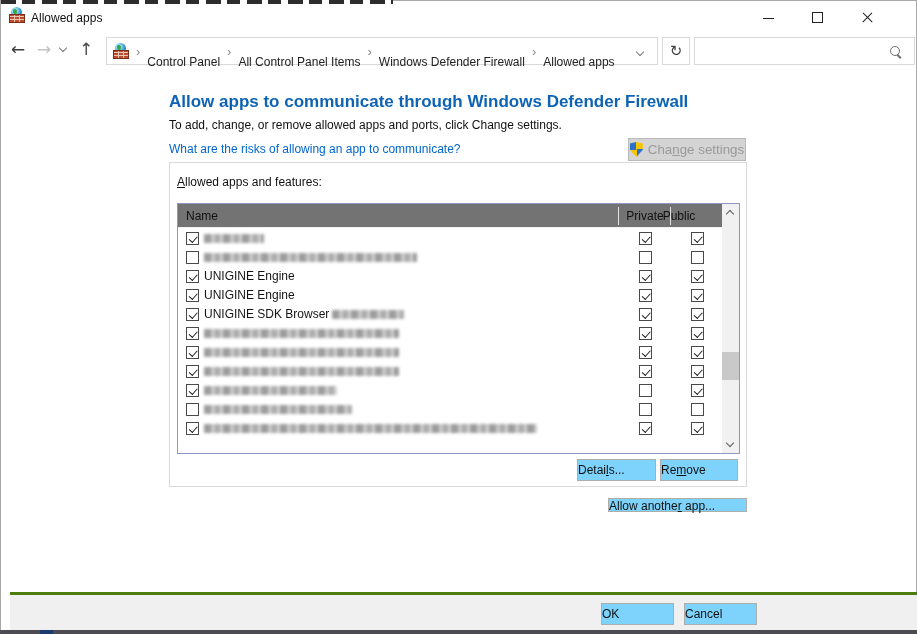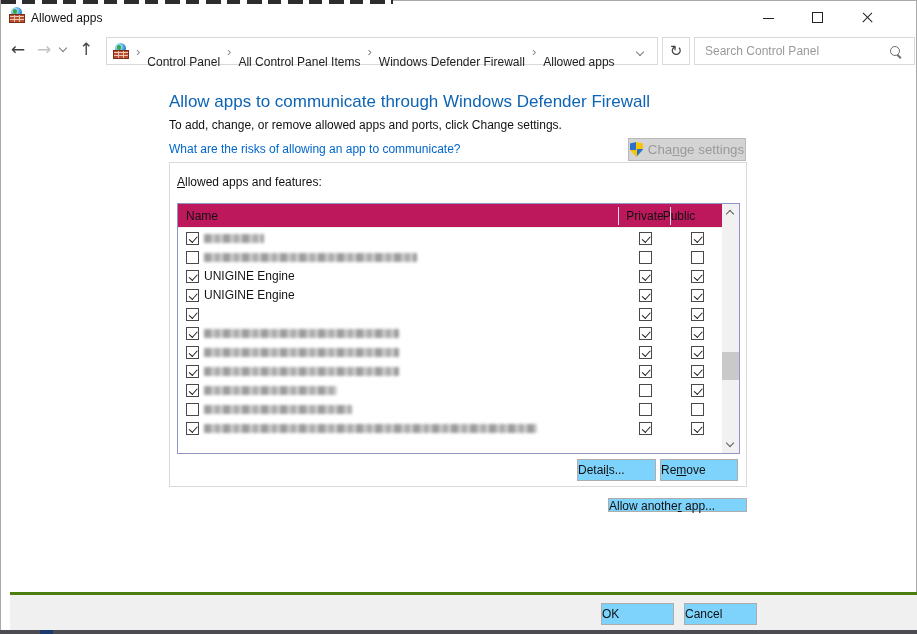--- a/index.html
+++ b/index.html
@@ -52,40 +52,40 @@
                  text-align:center; line-height:26px; font-family:"DejaVu Sans",sans-serif; font-size:15px; color:#444; }
   .searchbox { position:absolute; left:693px; top:6px; width:221px; height:28px; border:1px solid #d9d9d9; background:#fff; }
   .searchbox input { position:absolute; left:10px; top:1px; width:180px; height:24px; border:none; outline:none;
                      font-family:inherit; font-size:12px; color:#444; }
   .searchbox input::placeholder { color:#9a9a9a; }
   .mag { position:absolute; right:12px; top:8px; width:12px; height:12px; }
   .mag::before { content:""; position:absolute; left:0; top:0; width:8px; height:8px; border:1.5px solid #6f6f6f; border-radius:50%; }
   .mag::after { content:""; position:absolute; left:8px; top:8px; width:5px; height:1.5px; background:#6f6f6f; transform:rotate(45deg); transform-origin:0 0; }
 
   
-  .h1 { position:absolute; left:169px; top:92px; font-size:17px; color:var(--heading); }
+  .h1 { position:absolute; left:169px; top:92px; font-size:17px; color:var(--heading);font-weight:bold; }
   .subtext { position:absolute; left:169px; top:118px; font-size:12px; color:#111; }
   .risk-link { position:absolute; left:169px; top:142px; font-size:12px; color:var(--link); cursor:pointer; }
   .btn { background:#7dd3fc; border:1px solid #adadad; font-family:inherit; font-size:12px; color:#111;
          text-align:left; cursor:default; }
   .change-btn { position:absolute; left:628px; top:138px; width:118px; height:23px; background:#d4d4d4; border:1px solid #b9b9b9;
                 color:var(--disabled_text); display:flex; align-items:center; justify-content:center; gap:5px; }
   .shield { width:13px; height:15px; flex:0 0 13px;
             background:conic-gradient(from 0deg at 50% 50%, var(--shield_yellow) 0 90deg, var(--shield_blue) 90deg 180deg, var(--shield_yellow) 180deg 270deg, var(--shield_blue) 270deg 360deg);
             clip-path:polygon(50% 0%, 100% 10%, 100% 52%, 50% 100%, 0% 52%, 0% 10%); }
   .ak { text-decoration:underline; }
 
   
   .groupbox { position:absolute; left:169px; top:162px; width:578px; height:325px; border:1px solid #dadada; }
   .group-label { position:absolute; left:177px; top:175px; color:#111; }
 
   
   .listview { position:absolute; left:177px; top:203px; width:563px; height:251px; border:1px solid var(--list_border);
               background:#fff; overflow:hidden; }
-  .lv-header { position:absolute; left:0; top:0; width:544px; height:24px; background:#be185d; border-bottom:1px solid #f0f0f0; }
+  .lv-header { position:absolute; left:0; top:0; width:544px; height:24px; background:#737373; border-bottom:1px solid #f0f0f0; }
   .lv-header .hname { position:absolute; left:8px; top:0; line-height:24px; color:#111; }
   .lv-header .hcol { position:absolute; top:0; width:52px; line-height:24px; text-align:center; color:#111; }
   .hcol.private { left:441px; } .hcol.public { left:475px; }
   .hsep { position:absolute; top:3px; height:18px; width:1px; background:#e2e2e2; }
   .lv-rows { position:absolute; left:0; top:25px; width:544px; }
   .lv-row { position:relative; height:19px; }
   .cb { position:absolute; width:13px; height:13px; border:1px solid #494949; background:#fff; }
   .cb.checked::after { content:""; position:absolute; left:1.5px; top:2.5px; width:7px; height:3.5px;
                        border-left:1.8px solid #1c1c1c; border-bottom:1.8px solid #1c1c1c; transform:rotate(-48deg); }
   .cb.name-cb { left:8px; top:3px; }
@@ -160,21 +160,20 @@
           <span class="crumb">Windows Defender Firewall</span>
           <span class="crumb-sep">›</span>
           <span class="crumb">Allowed apps</span>
         </span>
       <span class="chev addr-chev"></span>
     </div>
 
     <div class="refresh-btn">↻</div>
 
     <div class="searchbox">
-      <input type="text" placeholder="Search Control Panel" style="">
       <span class="mag"></span>
     </div>
   </div>
 
   <div class="h1">Allow apps to communicate through Windows Defender Firewall</div>
   <div class="subtext">To add, change, or remove allowed apps and ports, click Change settings.</div>
   <div class="risk-link">What are the risks of allowing an app to communicate?</div>
 
   <button class="change-btn" disabled="">
     <span class="shield"></span>
@@ -212,20 +211,21 @@
     <span class="cb cb-public checked"></span>
   </div>
         <div class="lv-row">
     <span class="cb name-cb checked"></span>
     <span class="row-name"><span class="nm">UNIGINE Engine</span></span>
     <span class="cb cb-private checked"></span>
     <span class="cb cb-public checked"></span>
   </div>
         <div class="lv-row">
     <span class="cb name-cb checked"></span>
+    <span class="row-name"><span class="nm">UNIGINE SDK Browser</span><span class="blur-bar" style="width: 72px;"></span></span>
     <span class="cb cb-private checked"></span>
     <span class="cb cb-public checked"></span>
   </div>
         <div class="lv-row">
     <span class="cb name-cb checked"></span>
     <span class="row-name"><span class="nm"></span><span class="blur-bar" style="width: 195px; margin-left: 0px;"></span></span>
     <span class="cb cb-private checked"></span>
     <span class="cb cb-public checked"></span>
   </div>
         <div class="lv-row">

